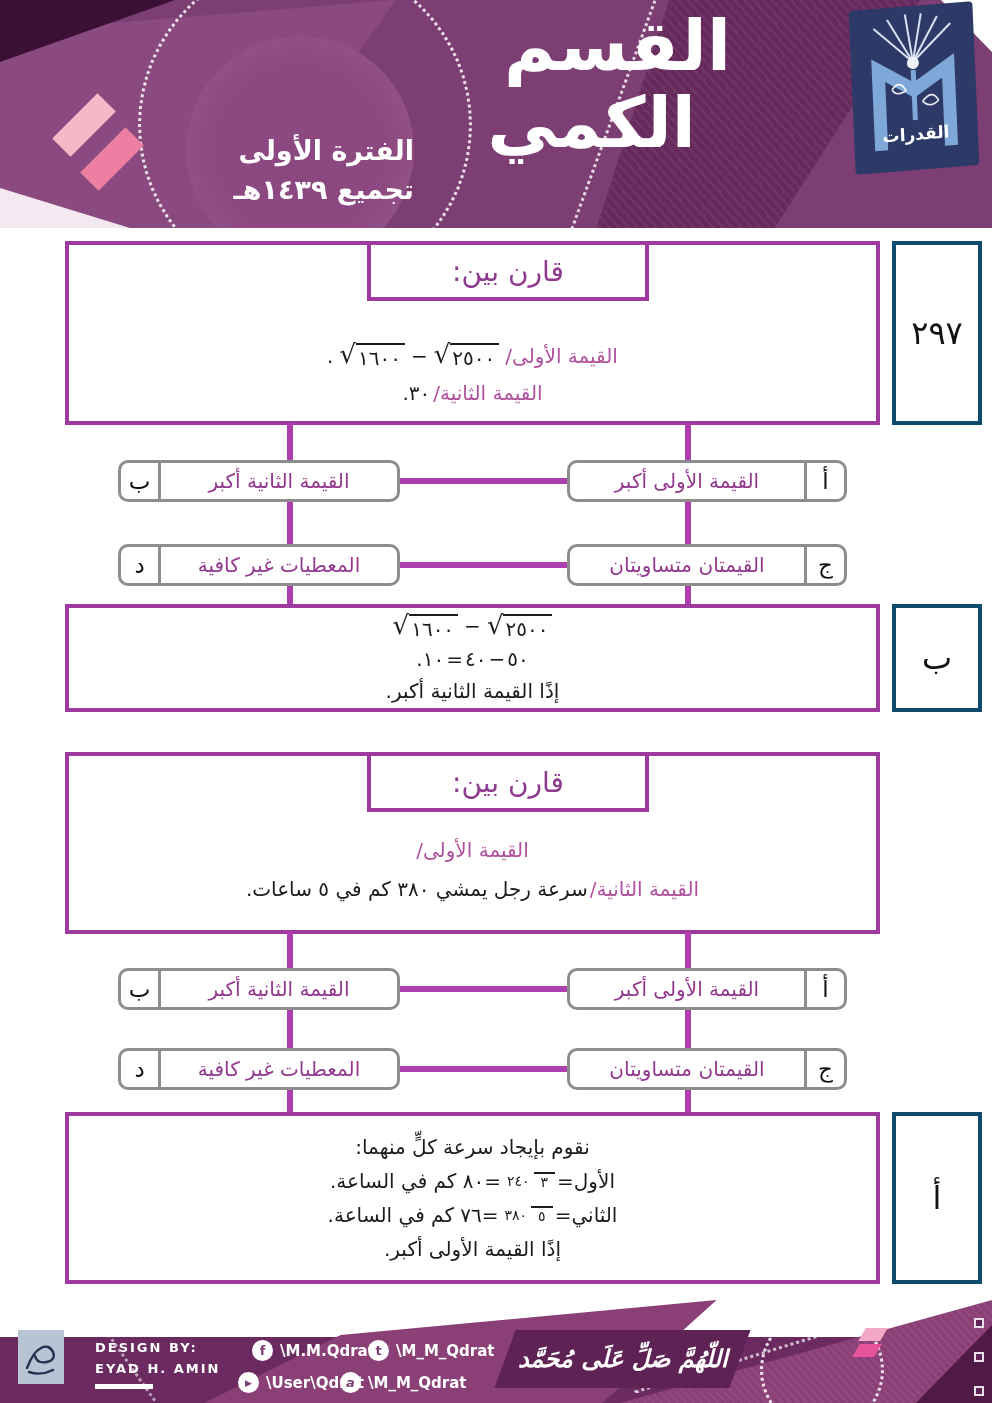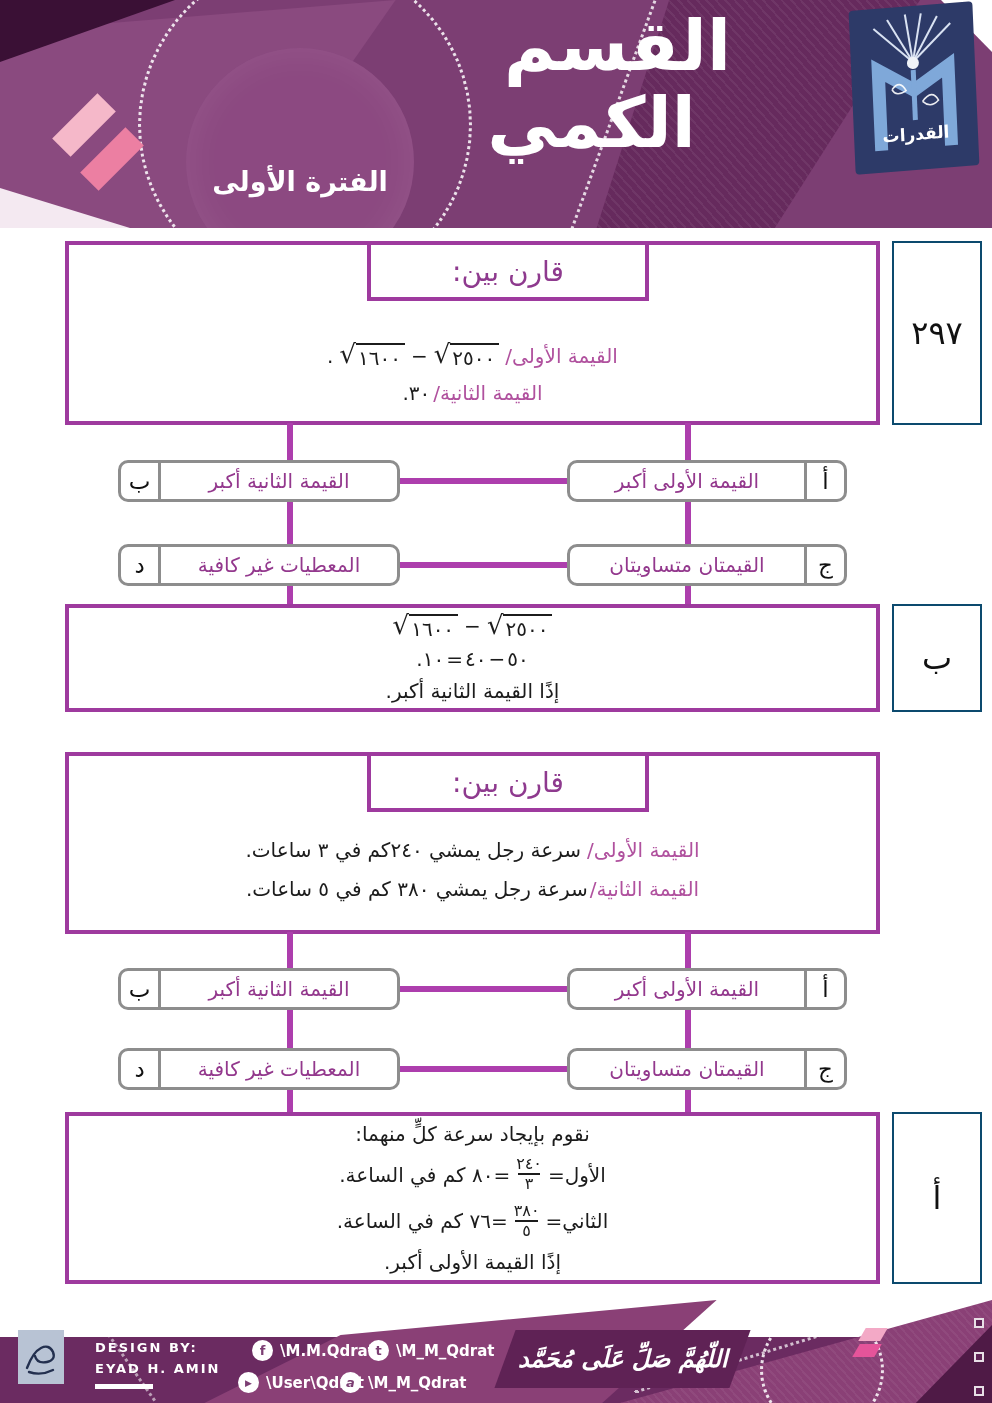--- a/index.html
+++ b/index.html
@@ -16,39 +16,39 @@
   .hdr-corner { position:absolute; top:0; left:0; width:175px; height:62px; background:#3a1035;
     clip-path:polygon(0 0, 100% 0, 0 100%); }
   .hdr-corner-tr { position:absolute; top:0; right:0; width:60px; height:52px; background:#ffffff;
     clip-path:polygon(15% 0, 100% 0, 100% 100%); }
   .hdr-corner-bl { position:absolute; bottom:0; left:0; width:130px; height:40px; background:#f4e9f1;
     clip-path:polygon(0 0, 100% 100%, 0 100%); }
   .hdr-dotcircle { position:absolute; top:-42px; left:138px; width:334px; height:334px; border-radius:50%;
     border:3px dotted rgba(255,255,255,.85); }
   .hdr-dotline { position:absolute; top:-20px; left:610px; width:0; height:280px;
     border-left:3px dotted rgba(255,255,255,.8); transform:rotate(20deg); }
-  .badge { position:absolute; top:48px; left:186px; width:228px; height:228px; border-radius:50%;
+  .badge { position:absolute; top:36px; left:186px; width:228px; height:228px; border-radius:50%;
     background:#8c4981; box-shadow:inset 0 0 40px rgba(255,255,255,.08);
-    display:flex; flex-direction:row; justify-content:center; align-items:center; padding-top:40px; }
+    display:flex; flex-direction:column; justify-content:center; padding-top:40px; }
   .badge div { color:#fff; font-weight:bold; font-size:27px; line-height:1.45; direction:rtl; }
   .pink-bar { position:absolute; width:64px; height:26px; transform:rotate(-45deg); }
   .pink-bar.b1 { top:112px; left:52px; background:#f5b8c9; }
   .pink-bar.b2 { top:146px; left:80px; background:#ec7fa2; }
   .hdr-title { position:absolute; top:8px; left:420px; width:395px; text-align:center; color:#fff;
     font-weight:bold; font-size:70px; line-height:1.1; direction:rtl; letter-spacing:0; }
   .hdr-title .l2 { padding-left:0; margin-right:52px; }
   .logo { position:absolute; top:6px; left:852px; width:124px; height:164px; background:#2d3a68;
     border-radius:4px; transform:rotate(-2.5deg) skewY(-2deg);
     display:flex; flex-direction:column; align-items:center; justify-content:flex-end; }
   .logo svg { position:absolute; top:4px; left:0; }
   .logo .cap { position:relative; color:#fff; font-size:17px; font-weight:bold; margin-bottom:26px; direction:rtl; z-index:2; }
 
   
   .qbox, .solbox { position:absolute; left:65px; width:815px; background:#fff; border:4px solid #9e3a9e; }
-  .qnum, .ansbox { position:absolute; left:892px; width:90px; background:#fff; border:2px solid #0c4a6e;
+  .qnum, .ansbox { position:absolute; left:892px; width:90px; background:#fff; border:4px solid #0c4a6e;
     display:flex; align-items:center; justify-content:center; font-size:32px; color:#111; }
   .qtitle { position:absolute; top:-4px; left:298px; width:282px; height:60px; background:#fff;
     border:4px solid #9e3a9e; display:flex; align-items:center; justify-content:center;
     color:#8e3a8e; font-size:28px; direction:rtl; }
   .qcontent { position:absolute; left:0; right:0; display:flex; flex-direction:column; align-items:center; gap:13px; }
   .mathrow { display:flex; direction:rtl; justify-content:center; align-items:center; gap:6px;
     font-size:20px; color:#1c1c1c; }
   .lbl { color:#b0519e; font-weight:normal; }
   .sqrt { display:inline-flex; direction:ltr; align-items:flex-start; line-height:1; }
   .sqrt .rad { font-size:1.3em; line-height:.85; }
@@ -60,21 +60,21 @@
   .opt { position:absolute; height:42px; background:#fff; border:3px solid #8d8d8d; border-radius:10px;
     display:flex; align-items:center; overflow:hidden; }
   .opt .txt { flex:1; text-align:center; color:#93388d; font-weight:normal; font-size:20px; direction:rtl; }
   .opt .ltr { width:40px; align-self:stretch; display:flex; align-items:center; justify-content:center;
     font-size:23px; color:#111; }
   .opt.right .ltr { border-right:3px solid #8d8d8d; order:2; border-right:none; border-left:3px solid #8d8d8d; }
   .opt.left .ltr { border-right:3px solid #8d8d8d; order:0; }
   .opt.left .txt { order:1; }
 
   .solbox { display:flex; flex-direction:column; align-items:center; justify-content:center; gap:8px; }
-  .frac { display:inline-flex; flex-direction:column; align-items:center; line-height:1.05; font-size:16px;
+  .frac { display:inline-flex; align-items:center; line-height:1.05; font-size:14px;
     direction:ltr; vertical-align:middle; }
   .frac .den { border-top:2px solid #1c1c1c; padding:1px 7px 0; }
   .frac .num { padding:0 4px; }
 
   
   .footer { position:absolute; top:1300px; left:0; width:992px; height:103px; overflow:hidden; }
   .ft-band { position:absolute; top:37px; left:0; width:992px; height:66px; background:#6b2b61; }
   .ft-light { position:absolute; top:0; left:188px; width:545px; height:103px; background:#8a4076;
     clip-path:polygon(28% 34%, 97% 0, 76% 100%, 3% 100%); }
   .ft-dua { position:absolute; top:30px; left:505px; width:235px; height:58px; background:#5f2255;
@@ -115,20 +115,21 @@
   <div class="header">
     <div class="hdr-light"></div>
     <div class="hdr-dark"></div>
     <div class="hdr-corner"></div>
     <div class="hdr-corner-tr"></div>
     <div class="hdr-corner-bl"></div>
     <div class="hdr-dotcircle"></div>
     <div class="hdr-dotline"></div>
     <div class="badge">
       <div>الفترة الأولى</div>
+      <div>تجميع ١٤٣٩هـ</div>
     </div>
     <div class="pink-bar b1"></div>
     <div class="pink-bar b2"></div>
     <div class="hdr-title">
       <div>القسم</div>
       <div class="l2">الكمي</div>
     </div>
     <div class="logo">
       <svg width="124" height="140" viewBox="0 0 124 140">
         <g stroke="#d9e2f2" stroke-width="2" fill="none">
@@ -222,21 +223,20 @@
     </div>
     <div class="rtl-text">إذًا القيمة الثانية أكبر.</div>
   </div>
   <div class="ansbox" style="top:604px;height:108px;">ب</div>
 
   <div class="qbox" style="top:752px;height:182px;">
     <div class="qtitle">قارن بين:</div>
     <div class="qcontent" style="top:82px;gap:15px;">
       <div class="mathrow">
         <span class="lbl">القيمة الأولى/</span>
-        <span class="rtl-text">سرعة رجل يمشي ٢٤٠كم في ٣ ساعات.</span>
       </div>
       <div class="mathrow" style="gap:2px;">
         <span class="lbl">القيمة الثانية/</span>
         <span class="rtl-text">سرعة رجل يمشي ٣٨٠ كم في ٥ ساعات.</span>
       </div>
     </div>
   </div>
 
   <div class="conn" style="left:685px;top:932px;width:6px;height:38px;"></div>
   <div class="conn" style="left:287px;top:932px;width:6px;height:38px;"></div>

